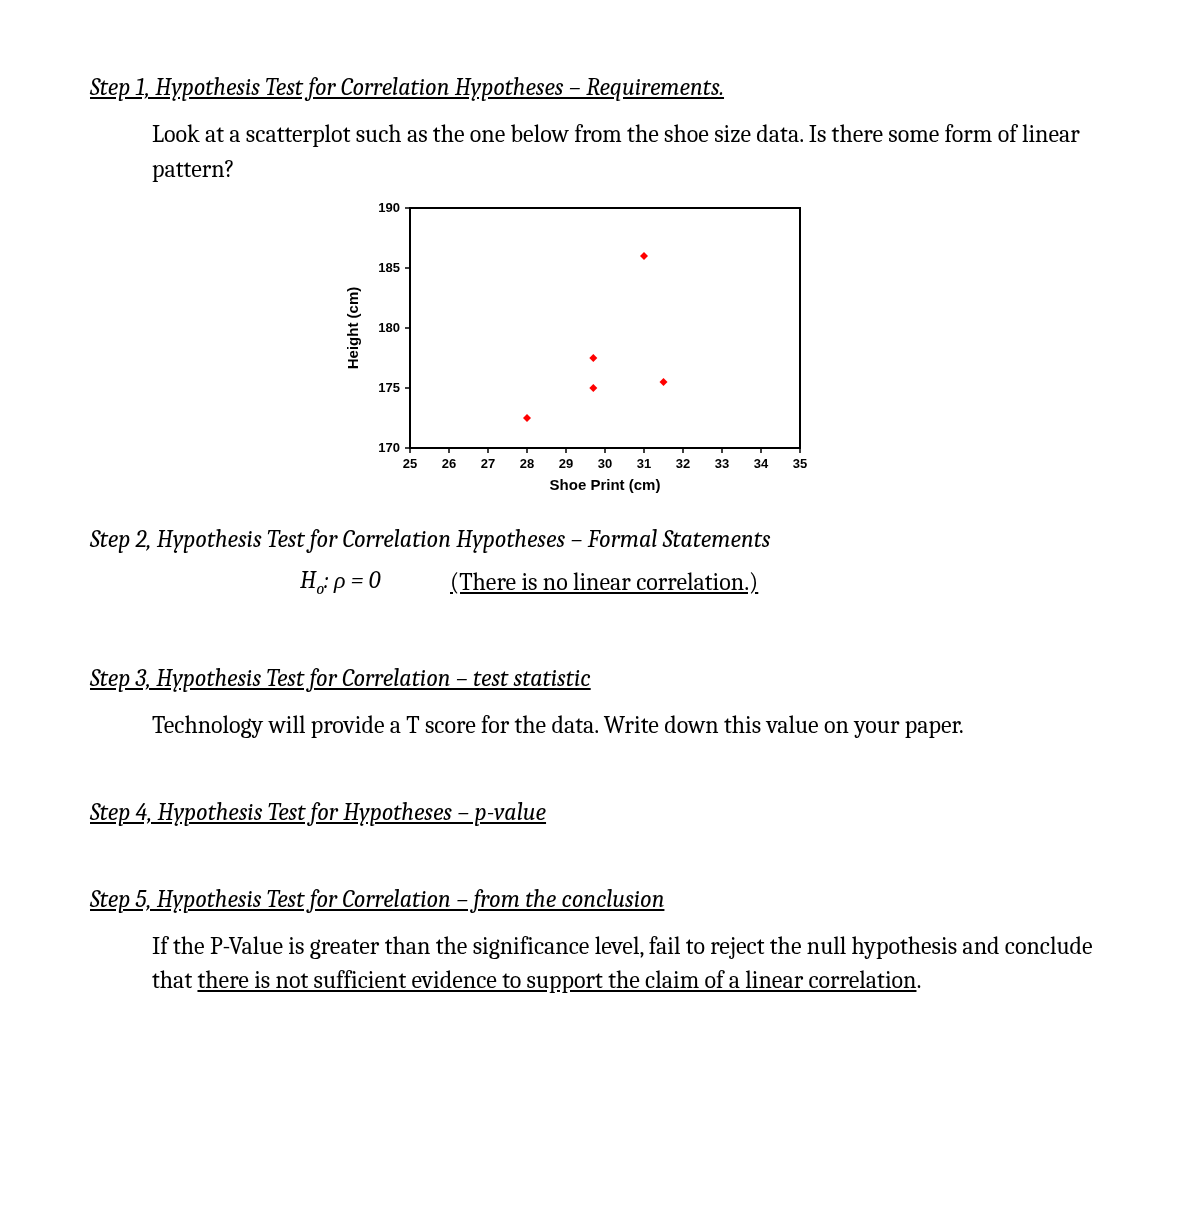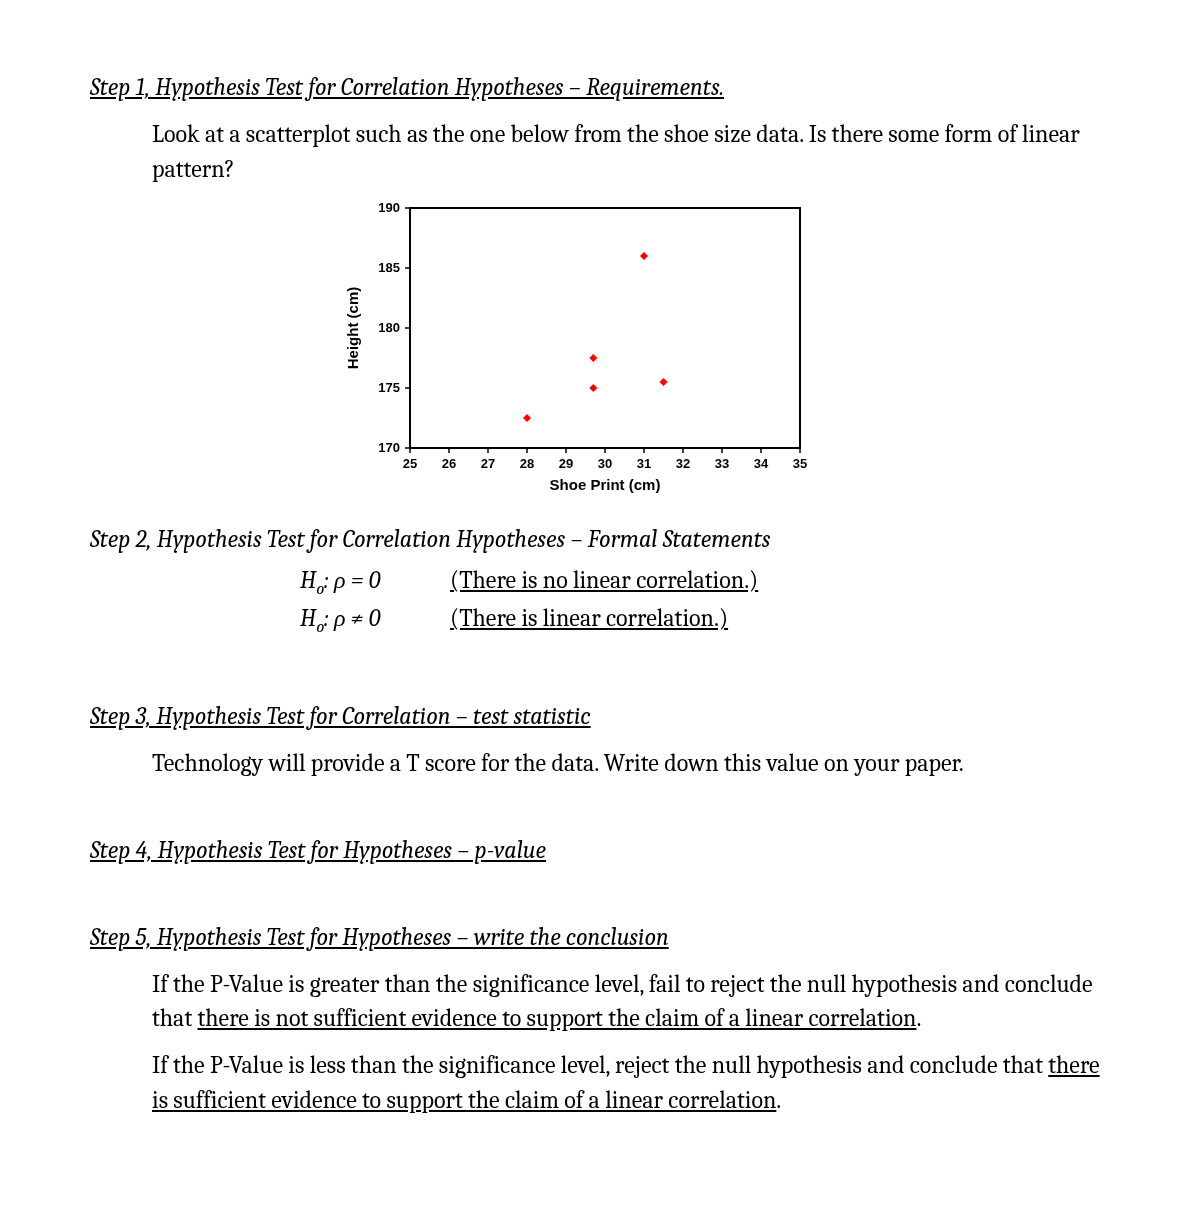--- a/index.html
+++ b/index.html
@@ -27,21 +27,21 @@
     margin: 24px 0 6px 0;
   }
   .body-text {
     font-size: 24px;
     margin: 0 0 12px 62px;
   }
   .hypo-row {
     display: flex;
     font-size: 24px;
     margin-left: 210px;
-    align-items: flex-start;
+    align-items: center;
   }
   .hypo-label {
     font-style: italic;
     width: 60px;
     white-space: nowrap;
   }
   .hypo-label sub {
     font-style: italic;
     font-size: 0.7em;
   }
@@ -125,32 +125,24 @@
         <polygon points="323.5,180 327.5,184 323.5,188 319.5,184" fill="#ff0000"></polygon>
       </svg>
   </div>
 
   <div class="step2-heading">Step 2, Hypothesis Test for Correlation Hypotheses – Formal Statements</div>
   <div class="hypo-row">
     <span class="hypo-label"><span>H</span><sub>o</sub><span>: ρ = 0</span></span>
     <span class="hypo-eq"></span>
     <span class="hypo-desc">(There is no linear correlation.)</span>
   </div>
-  <div class="hypo-row">
-    <span class="hypo-label"><span>H</span><sub>o</sub><span>: ρ ≠ 0</span></span>
-    <span class="hypo-eq"></span>
-    <span class="hypo-desc">(There is linear correlation.)</span>
-  </div>
 
   <div class="step-heading" style="margin-top:60px">Step 3, Hypothesis Test for Correlation – test statistic</div>
   <p class="body-text">Technology will provide a T score for the data. Write down this value on your paper.</p>
 
   <div class="step-heading" style="margin-top:52px">Step 4, Hypothesis Test for Hypotheses – p-value</div>
 
-  <div class="step-heading" style="margin-top:52px">Step 5, Hypothesis Test for Hypotheses – write the conclusion</div>
+  <div class="step-heading" style="margin-top:52px">Step 5, Hypothesis Test for Correlation – from the conclusion</div>
   <p class="body-text">
     <span>If the P-Value is greater than the significance level, fail to reject the null hypothesis and conclude that </span><span class="underline">there is not sufficient evidence to support the claim of a linear correlation</span><span>.</span>
-  </p>
-  <p class="body-text">
-    <span>If the P-Value is less than the significance level, reject the null hypothesis and conclude that </span><span class="underline">there is sufficient evidence to support the claim of a linear correlation</span><span>.</span>
   </p>
 
 </div>
 
 </body></html>

